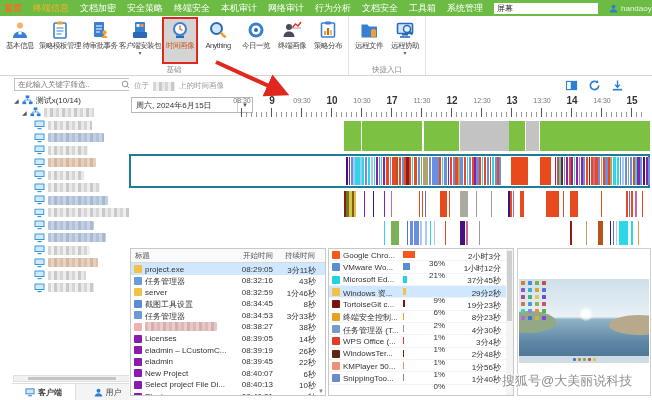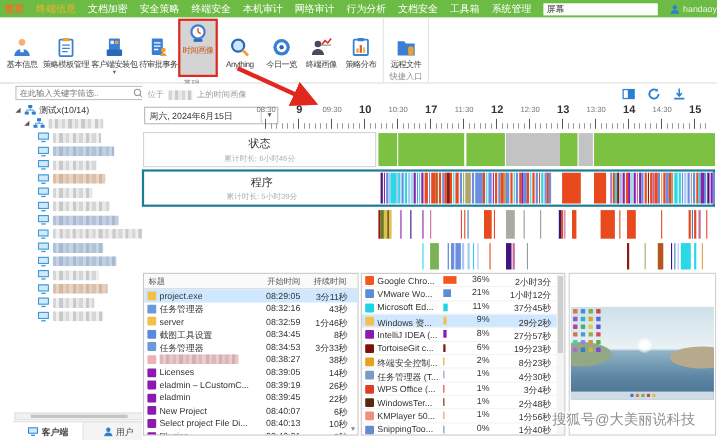--- a/index.html
+++ b/index.html
@@ -13,21 +13,21 @@
   .mtab.active{color:#ffb12b;font-weight:normal;}
   .menu-search{margin-left:auto;width:98px;height:11px;border:none;background:#fff;
                font-size:8px;padding:0 3px;color:#333;}
   .menu-user{display:flex;align-items:center;gap:3px;padding-right:2px;}
   .menu-user span{font-size:8px;color:#eaf6e2;}
   
   .ribbon{position:absolute;left:0;top:16px;width:652px;height:60px;background:#fff;
           border-bottom:1px solid #d5d5d5;display:flex;box-sizing:border-box;}
   .rgroup{display:flex;flex-direction:column;border-right:1px solid #e3e3e3;padding:1px 2px 0 2px;}
   .rgroup-btns{display:flex;flex:1;}
-  .rbtn{width:36px;display:flex;flex-direction:column;align-items:center;padding-top:15px;cursor:default;}
+  .rbtn{width:36px;display:flex;flex-direction:column;align-items:center;padding-top:2px;cursor:default;}
   .rbtn.w{width:44px;}.rbtn.m{width:40px;}
   .rbtn .ric{height:22px;display:flex;align-items:center;justify-content:center;}
   .rbtn .rlabel{font-size:7.5px;color:#444;white-space:nowrap;letter-spacing:-0.5px;}
   .rbtn .rcaret{font-size:6px;color:#666;line-height:5px;height:6px;}
   .rbtn.selected{background:#d4d4d4;border:2px solid #e0281e;padding-top:0;box-sizing:border-box;}
   .rbtn.selected .rlabel{color:#c9571d;}
   .rgroup-label{font-size:7.5px;color:#888;text-align:center;height:11px;line-height:11px;}
   
   .sidebar{position:absolute;left:0;top:76px;width:128px;height:324px;background:#fff;
            border-right:1px solid #c8c8c8;box-sizing:border-box;margin-left:12px;}
@@ -95,21 +95,21 @@
   .wrow .wdur{position:absolute;right:9px;top:1.5px;}
   .warrow{position:absolute;right:1px;font-size:6px;color:#888;}
   
   .atable{position:absolute;left:199px;top:172px;width:186px;height:148px;border:1px solid #c8c8c8;
           box-sizing:border-box;overflow:hidden;}
   .arow{height:11.35px;position:relative;font-size:8px;color:#333;border-bottom:1px solid #f3f3f3;}
   .arow.sel{background:#cfe8ff;}
   .arow .aic{position:absolute;left:3px;top:2px;width:8px;height:8px;border-radius:1px;}
   .arow .aname{position:absolute;left:14px;top:1.5px;width:58px;white-space:nowrap;overflow:hidden;}
   .arow .abar{position:absolute;left:74px;top:2px;height:7px;}
-  .arow .apct{position:absolute;right:68px;top:0;}
+  .arow .apct{position:absolute;right:68px;top:10px;}
   .arow .adur{position:absolute;right:12px;top:1.5px;}
   .ascroll{position:absolute;right:0;top:0;width:7px;height:146px;background:#f4f4f4;}
   .ascroll .athumb{position:absolute;left:1px;top:2px;width:5px;height:70px;background:#cfcfcf;}
   
   .thumb-panel{position:absolute;left:388px;top:172px;width:134px;height:148px;border:1px solid #d0d0d0;
                box-sizing:border-box;background:#fff;}
   .desk{position:absolute;left:1px;top:30px;width:130px;height:84px;overflow:hidden;
         background:linear-gradient(180deg,#cfe0ea 0%,#e9f1f4 45%,#8fb3c6 48%,#5d87a5 75%,#49708f 100%);}
   .sun{position:absolute;left:60px;top:28px;width:14px;height:14px;border-radius:50%;
        background:radial-gradient(circle,#fff 30%,rgba(255,255,255,.25) 70%,transparent 75%);}
@@ -172,42 +172,42 @@
           <div class="rbtn w">
             <div class="ric">
               <svg width="20" height="20" viewBox="0 0 20 20">
                 <rect x="4" y="3" width="12" height="15" rx="1" fill="#fff" stroke="#3b7fd4" stroke-width="1.6"></rect>
                 <rect x="7" y="1.5" width="6" height="3" rx="1" fill="#f0a030"></rect>
                 <path d="M6.5 8h7M6.5 11h7M6.5 14h5" stroke="#3b7fd4" stroke-width="1.2"></path>
               </svg>
             </div>
             <div class="rlabel">策略模板管理</div>
           </div>
+          <div class="rbtn">
+            <div class="ric">
+              <svg width="20" height="20" viewBox="0 0 20 20">
+                <rect x="4" y="2" width="10" height="15" rx="1" fill="#3b7fd4"></rect>
+                <path d="M6 6h6M6 9h6M6 12h4" stroke="#fff" stroke-width="1.2"></path>
+                <circle cx="14.5" cy="12.5" r="2.2" fill="#f0a030"></circle>
+                <path d="M11.5 18c.3-1.8 1.5-2.8 3-2.8s2.7 1 3 2.8z" fill="#f0a030"></path>
+              </svg>
+            </div>
+            <div class="rlabel">待审批事务</div>
+          </div>
           <div class="rbtn w">
             <div class="ric">
               <svg width="20" height="20" viewBox="0 0 20 20">
                 <rect x="5" y="2" width="10" height="11" rx="1" fill="#3b7fd4"></rect>
                 <rect x="6.5" y="4" width="3" height="3" fill="#e8f2ff"></rect>
                 <rect x="10.5" y="4" width="3" height="3" fill="#f0a030"></rect>
                 <rect x="3" y="12" width="14" height="6" rx="1" fill="#2a69b8"></rect>
               </svg>
             </div>
             <div class="rlabel">客户端安装包</div>
             <div class="rcaret">▾</div>
-          </div>
-          <div class="rbtn">
-            <div class="ric">
-              <svg width="20" height="20" viewBox="0 0 20 20">
-                <rect x="4" y="2" width="10" height="15" rx="1" fill="#3b7fd4"></rect>
-                <path d="M6 6h6M6 9h6M6 12h4" stroke="#fff" stroke-width="1.2"></path>
-                <circle cx="14.5" cy="12.5" r="2.2" fill="#f0a030"></circle>
-                <path d="M11.5 18c.3-1.8 1.5-2.8 3-2.8s2.7 1 3 2.8z" fill="#f0a030"></path>
-              </svg>
-            </div>
-            <div class="rlabel">待审批事务</div>
           </div>
           <div class="rbtn selected">
             <div class="ric">
               <svg width="20" height="20" viewBox="0 0 20 20">
                 <rect x="6" y="15.5" width="8" height="2.5" fill="#2a69b8"></rect>
                 <circle cx="10" cy="9" r="7" fill="#3b7fd4"></circle>
                 <circle cx="10" cy="9" r="5" fill="#fff"></circle>
                 <path d="M10 5.5V9l2.5 1.5" stroke="#e05a28" stroke-width="1.3" fill="none"></path>
               </svg>
             </div>
@@ -261,20 +261,33 @@
       <div class="rgroup">
         <div class="rgroup-btns">
           <div class="rbtn">
             <div class="ric">
               <svg width="20" height="20" viewBox="0 0 20 20">
                 <path d="M2.5 4.5h6l1.5 2h8v11H2.5z" fill="#3b7fd4"></path>
                 <rect x="12" y="9" width="5" height="8.5" rx="2" fill="#f0a030"></rect>
               </svg>
             </div>
             <div class="rlabel">远程文件</div>
+          </div>
+          <div class="rbtn">
+            <div class="ric">
+              <svg width="20" height="20" viewBox="0 0 20 20">
+                <rect x="2.5" y="3.5" width="15" height="10" rx="1" fill="#cfe6ff" stroke="#2a69b8" stroke-width="1.6"></rect>
+                <rect x="7" y="14" width="6" height="1.6" fill="#2a69b8"></rect>
+                <rect x="5" y="16.2" width="10" height="1.6" fill="#2a69b8"></rect>
+                <circle cx="12" cy="9" r="3.5" fill="#dff0ff" stroke="#2a69b8" stroke-width="1.5"></circle>
+                <path d="M14.5 11.5l3 3" stroke="#2a69b8" stroke-width="2"></path>
+              </svg>
+            </div>
+            <div class="rlabel">远程协助</div>
+            <div class="rcaret">▾</div>
           </div>
         </div>
         <div class="rgroup-label">快捷入口</div>
       </div>
     </div>
   </div>
 
 <div class="sidebar">
   <input class="side-search" placeholder="在此输入关键字筛选.." style="">
   <svg class="side-mag" viewBox="0 0 10 10">
@@ -475,39 +488,31 @@
       <span class="rlab" style="left: 353px;">12:30</span>
       <span class="rlab major" style="left: 383px;">13</span>
       <span class="rlab" style="left: 413px;">13:30</span>
       <span class="rlab major" style="left: 443px;">14</span>
       <span class="rlab" style="left: 473px;">14:30</span>
       <span class="rlab major" style="left: 503px;">15</span>
     </div>
   <div class="ticks"></div>
   <div id="timeline-rows">
       <div class="tlrow" style="top: 44px; height: 32px;">
-        <div class="lbl">
-          <div class="t1">状态</div>
-          <div class="t2">累计时长: 6小时46分</div>
-        </div>
         <div class="bars">
           <div class="seg" style="left: 0%; width: 5.6%; background: rgb(125, 193, 66);"></div>
           <div class="seg" style="left: 6%; width: 19.6%; background: rgb(125, 193, 66);"></div>
           <div class="seg" style="left: 26.2%; width: 11.4%; background: rgb(125, 193, 66);"></div>
           <div class="seg" style="left: 37.8%; width: 16%; background: rgb(195, 195, 195);"></div>
           <div class="seg" style="left: 54%; width: 5.2%; background: rgb(125, 193, 66);"></div>
           <div class="seg" style="left: 59.6%; width: 4.2%; background: rgb(195, 195, 195);"></div>
           <div class="seg" style="left: 64.2%; width: 35.8%; background: rgb(125, 193, 66);"></div>
         </div>
       </div>
       <div class="tlrow selected" style="top: 78px; height: 34px;">
-        <div class="lbl">
-          <div class="t1">程序</div>
-          <div class="t2">累计时长: 5小时39分</div>
-        </div>
         <div class="bars">
           <div class="seg" style="left: 0%; width: 0.8%; background: rgb(70, 18, 124);"></div>
           <div class="seg" style="left: 1%; width: 0.4%; background: rgb(138, 34, 168);"></div>
           <div class="seg" style="left: 1.6%; width: 0.6%; background: rgb(107, 143, 224);"></div>
           <div class="seg" style="left: 2.4%; width: 0.4%; background: rgb(169, 199, 239);"></div>
           <div class="seg" style="left: 3%; width: 1.5%; background: rgb(42, 216, 232);"></div>
           <div class="seg" style="left: 4.7%; width: 0.4%; background: rgb(169, 199, 239);"></div>
           <div class="seg" style="left: 5.3%; width: 0.6%; background: rgb(42, 216, 232);"></div>
           <div class="seg" style="left: 6.3%; width: 0.5%; background: rgb(107, 143, 224);"></div>
           <div class="seg" style="left: 7.1%; width: 0.8%; background: rgb(42, 216, 232);"></div>
@@ -769,27 +774,20 @@
           <div class="adur">37分45秒</div>
         </div>
         <div class="arow sel">
           <div class="aic" style="background: rgb(242, 193, 74);"></div>
           <div class="aname">Windows 资...</div>
           <div class="abar" style="width: 3px; background: rgb(242, 193, 74);"></div>
           <div class="apct">9%</div>
           <div class="adur">29分2秒</div>
         </div>
         <div class="arow">
-          <div class="aic" style="background: rgb(138, 26, 176);"></div>
-          <div class="aname">IntelliJ IDEA (...</div>
-          <div class="abar" style="width: 3px; background: rgb(138, 26, 176);"></div>
-          <div class="apct">8%</div>
-          <div class="adur">27分57秒</div>
-        </div>
-        <div class="arow">
           <div class="aic" style="background: rgb(122, 16, 16);"></div>
           <div class="aname">TortoiseGit c...</div>
           <div class="abar" style="width: 2px; background: rgb(122, 16, 16);"></div>
           <div class="apct">6%</div>
           <div class="adur">19分23秒</div>
         </div>
         <div class="arow">
           <div class="aic" style="background: rgb(232, 160, 32);"></div>
           <div class="aname">终端安全控制...</div>
           <div class="abar" style="width: 1px; background: rgb(232, 160, 32);"></div>

